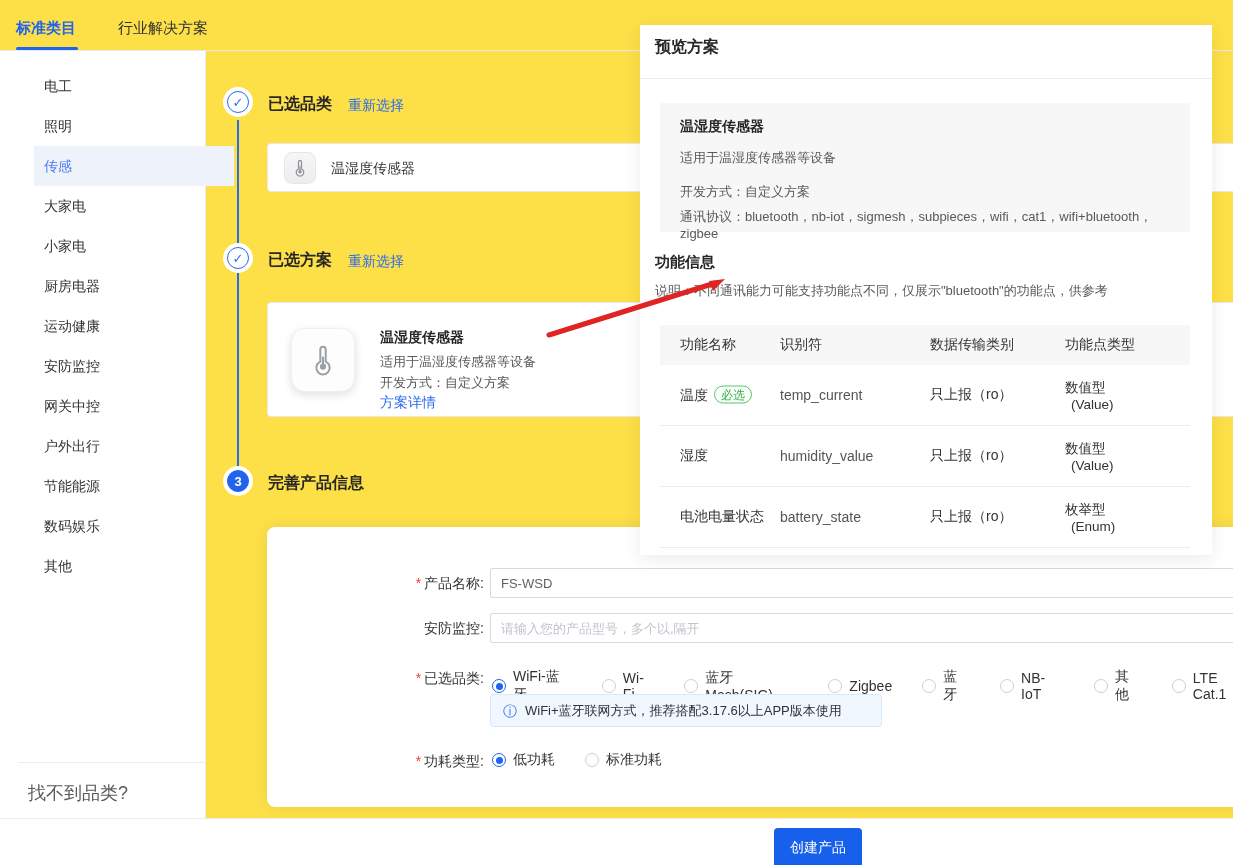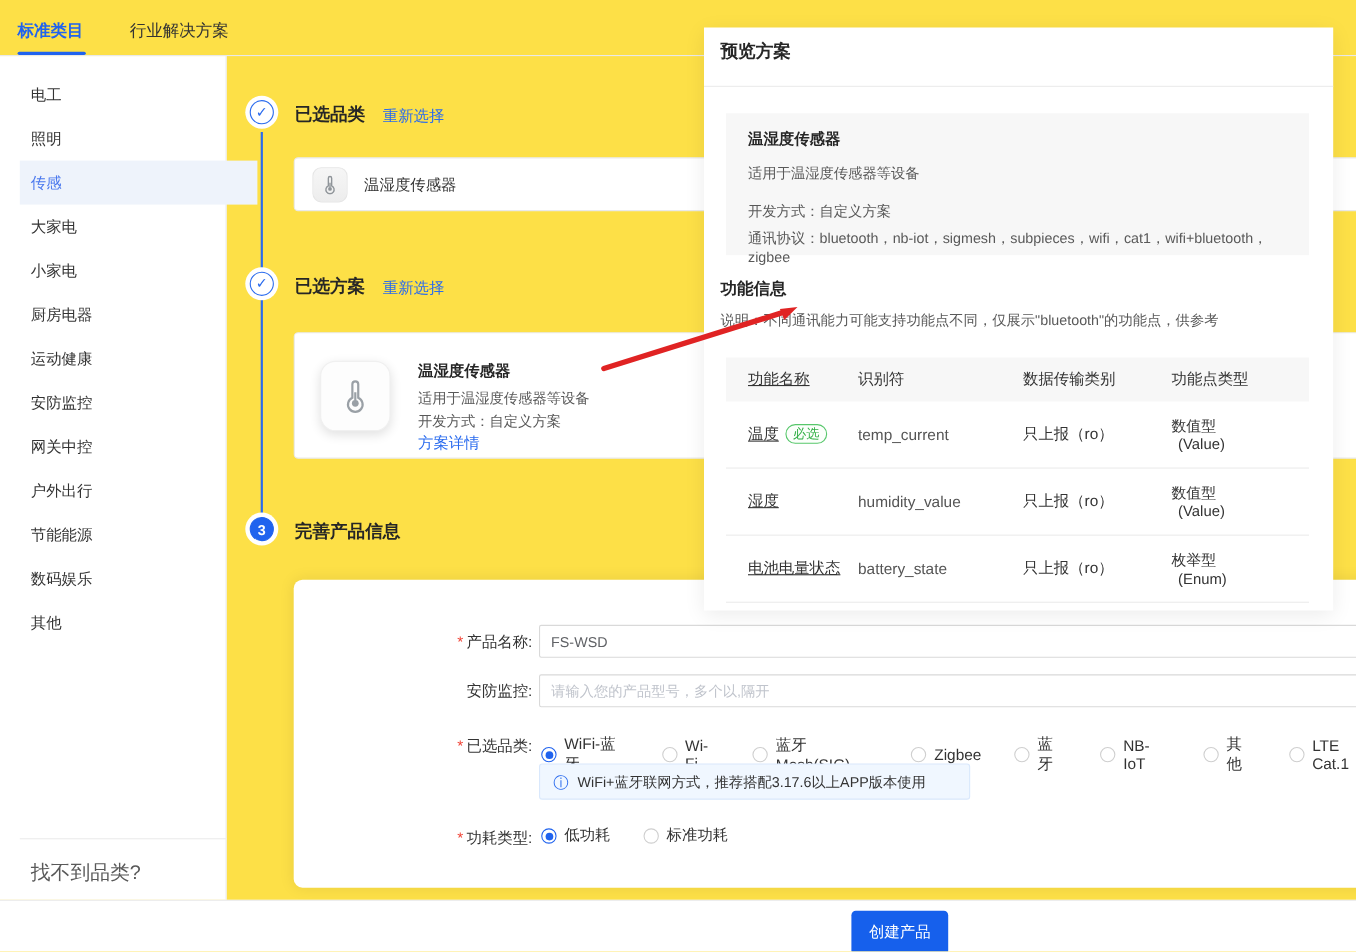--- a/index.html
+++ b/index.html
@@ -13,21 +13,21 @@
 
   
   .header-border { left:0; top:50px; width:1233px; height:1px; background:#e9e9e9; }
   .tab { font-size:15px; cursor:pointer; }
   .tab.active { color:#2063ee; font-weight:600; }
   .tab.inactive { color:#333; }
   .tab-underline { height:3px; background:#2063ee; border-radius:2px; }
 
   
   .sidebar { left:0; top:51px; width:206px; height:767px; background:#fff; border-right:1px solid #ececec; }
-  .side-list { position:absolute; left:0; top:15px; width:234px; }
+  .side-list { position:absolute; left:0; top:15px; width:234px;padding-left:16px; }
   .side-item {
     margin-left:18px; height:40px; line-height:40px; padding-left:10px;
     font-size:14px; color:#333; cursor:pointer;
   }
   .side-item.selected { background:#eef3fb; color:#4a78ee; }
   .side-sep { position:absolute; left:18px; top:711px; width:188px; height:1px; background:#ececec; }
   .side-footer { position:absolute; left:28px; top:730px; font-size:18px; color:#595959; cursor:pointer; }
 
   
   .step-line { left:237px; top:120px; width:2px; height:352px; background:#2a6bee; }
@@ -102,21 +102,21 @@
   .summary-name { font-size:14px; font-weight:600; color:#262626; margin-bottom:13px; }
   .summary-desc { font-size:13px; color:#595959; margin-bottom:16px; }
   .summary-line { font-size:13px; color:#595959; margin-bottom:7px; }
   .features-heading { position:absolute; left:15px; top:228px; font-size:15px; font-weight:600; color:#262626; }
   .features-note { position:absolute; left:15px; top:257px; font-size:13px; color:#595959; }
   .ftable { position:absolute; left:20px; top:300px; width:530px; }
   .ftable-header { position:relative; height:40px; background:#f7f7f7; }
   .ftable-row { position:relative; height:61px; border-bottom:1px solid #ececec; }
   .fcell { position:absolute; top:50%; transform:translateY(-50%); font-size:14px; color:#333; }
   .fcell.head { color:#333; }
-  .c1 { left:20px; width:85px;text-decoration:underline; }
+  .c1 { left:20px; width:85px; }
   .c2 { left:120px; width:140px; color:#555; }
   .c3 { left:270px; width:120px; }
   .c4 { left:405px; width:110px; font-size:13.5px; }
   .c4 .l2 { padding-left:6px; }
   .badge {
     display:inline-block; margin-left:6px; font-size:12px; color:#2fae43;
     border:1px solid #57c76b; background:#fbfffb; border-radius:9px;
     padding:0 6px; line-height:16px; vertical-align:1px;
   }
 

